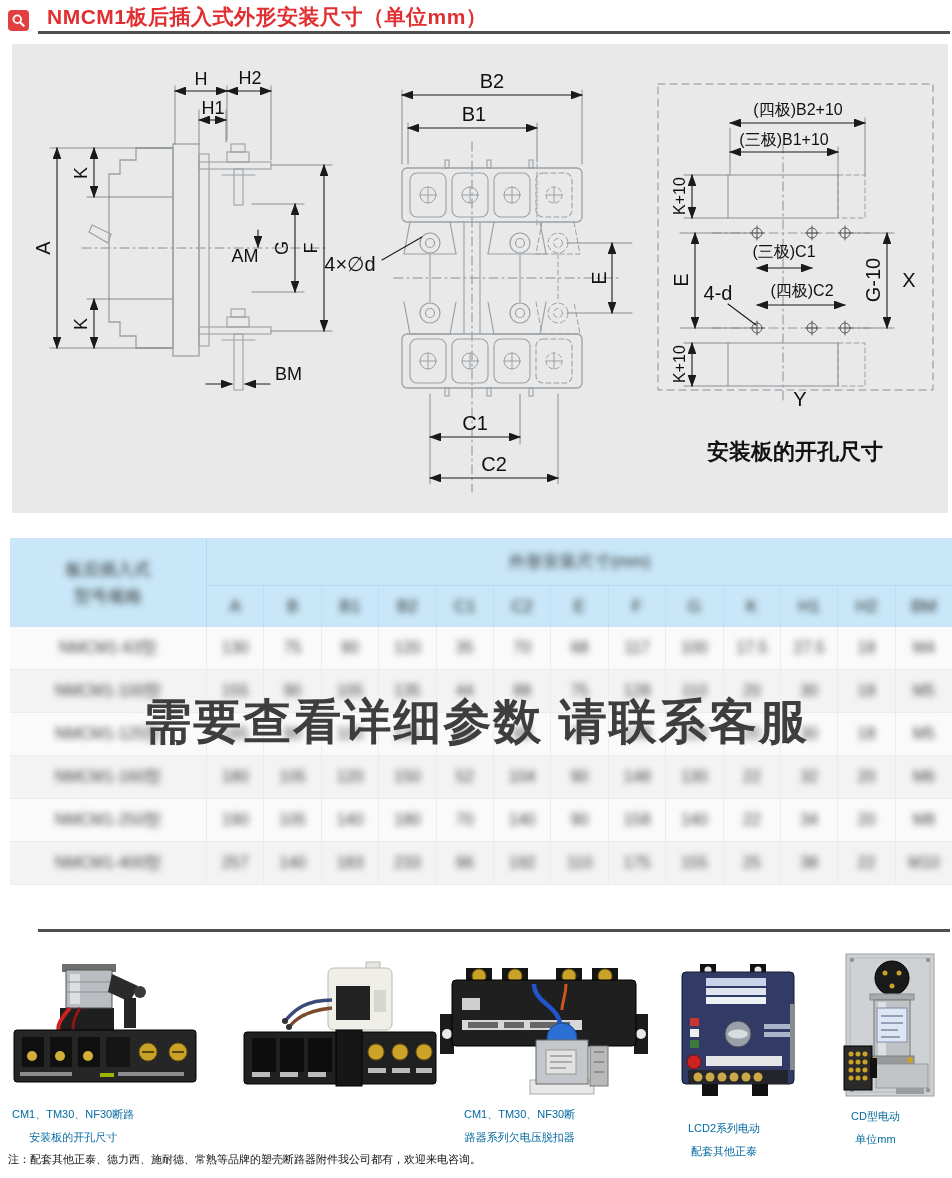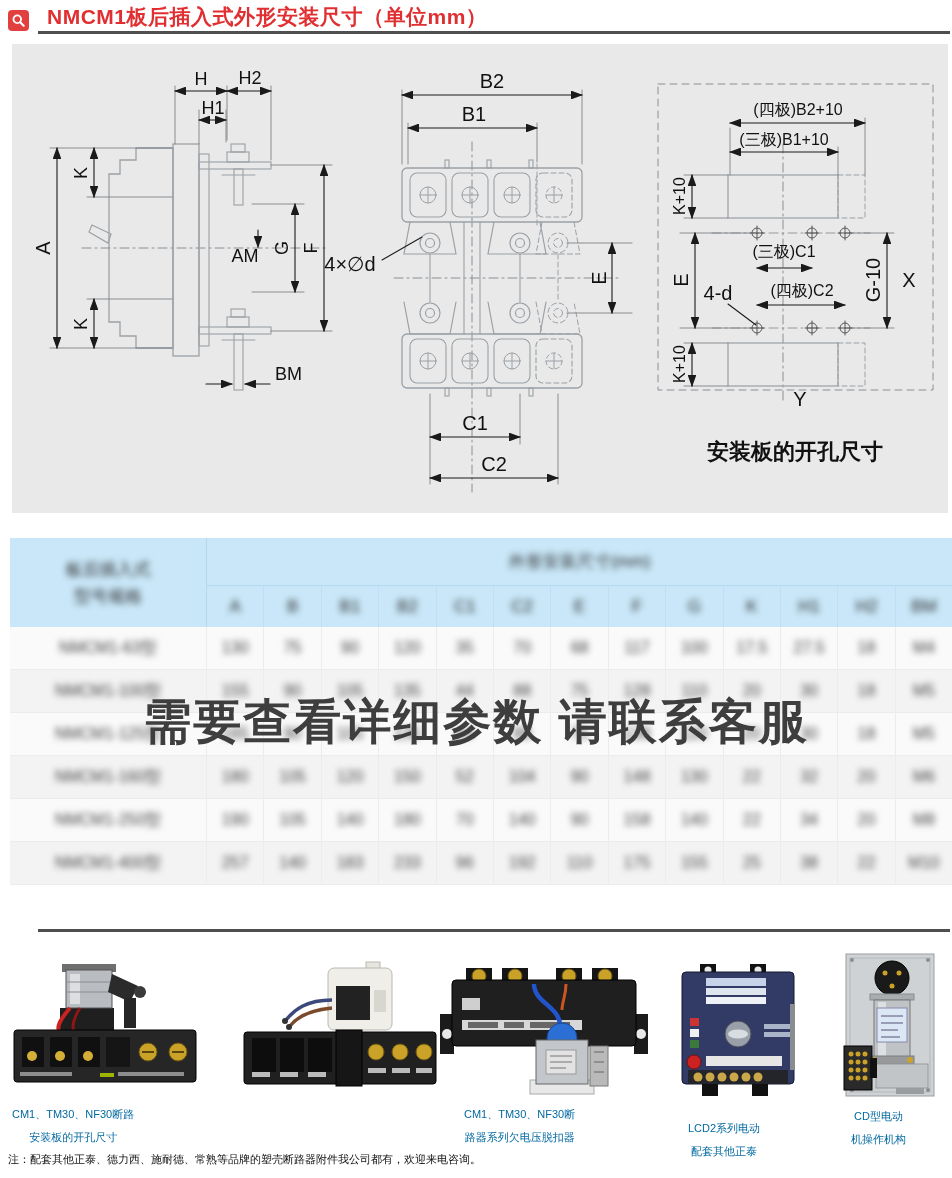--- a/index.html
+++ b/index.html
@@ -819,17 +819,17 @@
   <div class="caption" style="left:436px;top:1103px;margin-left:28px;">
     <span style="display:block">CM1、TM30、NF30断</span>
     <span style="display:block">路器系列欠电压脱扣器</span>
   </div>
   <div class="caption" style="left:688px;top:1105px;margin-top:12px;">
     <span style="display:block">LCD2系列电动</span>
     <span style="display:block">配套其他正泰</span>
   </div>
   <div class="caption" style="left:851px;top:1105px;">
     <span style="display:block">CD型电动</span>
-    <span style="display:block">机操作机构</span>
+    <span style="display:block">单位mm</span>
   </div>
 
   <div class="note">注：配套其他正泰、德力西、施耐德、常熟等品牌的塑壳断路器附件我公司都有，欢迎来电咨询。</div>
 </div>
 
 </body></html>

